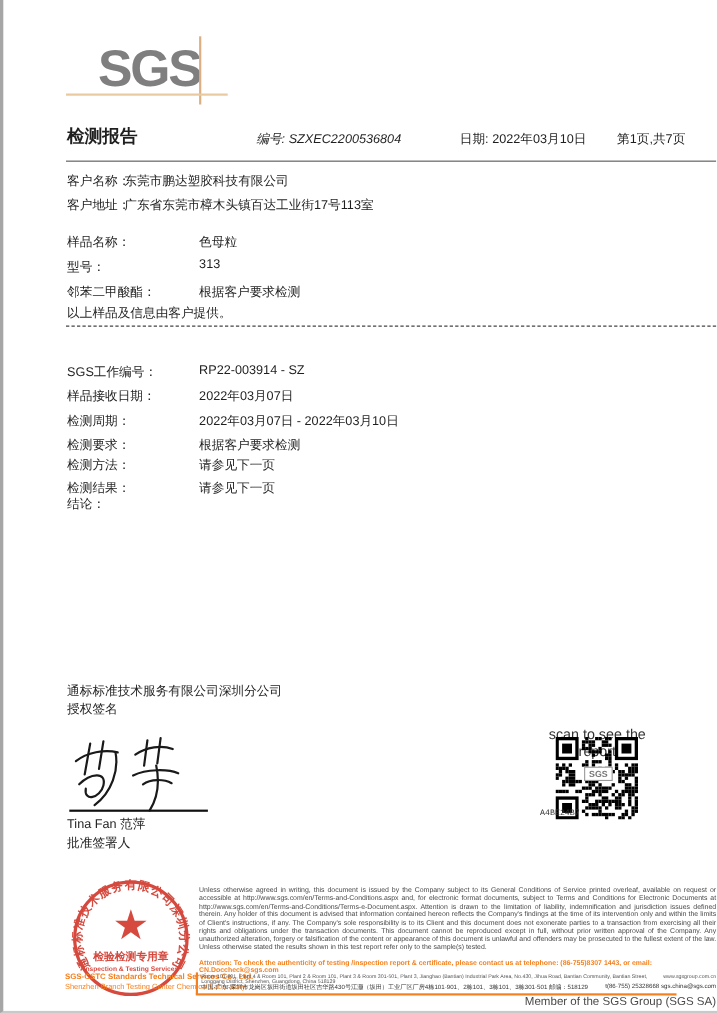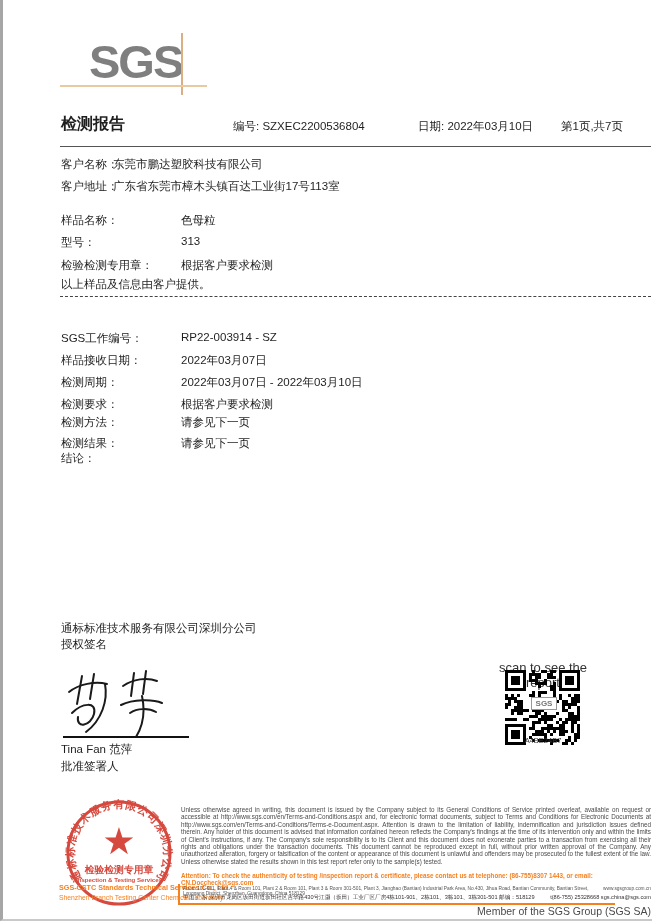--- a/index.html
+++ b/index.html
@@ -27,21 +27,21 @@
   .sig-auth{left:58px;top:637px;font-size:11.5px;}
   .sig-img{left:60px;top:668px;}
   .sig-line{left:60px;top:736px;width:126px;height:2px;background:#111;}
   .sig-name{left:58px;top:742px;font-size:11.5px;}
   .sig-role{left:58px;top:759px;font-size:11.5px;}
   
   .qr-caption{left:488px;top:660px;width:104px;text-align:center;font-size:13px;color:#333;}
   .qr-box{left:502px;top:670px;width:75px;height:75px;}
   .qr-center{left:528px;top:697px;width:24px;height:11px;background:#fff;border:1px solid #999;
              font-size:8px;font-weight:bold;color:#777;text-align:center;line-height:11px;letter-spacing:0;}
-  .qr-id{left:488px;top:736px;width:104px;text-align:center;font-size:7.5px;color:#333;}
+  .qr-id{left:488px;top:736px;width:104px;font-size:7.5px;color:#333;font-family:Liberation Mono, monospace;}
   
   .stamp{left:62px;top:799px;opacity:.92;}
   .lab-en{left:56px;top:883px;font-size:7.2px;color:#f5801f;font-weight:bold;}
   .lab-branch{left:56px;top:894px;font-size:6.8px;color:#f5801f;}
   .disclaimer{left:178px;top:806px;width:470px;font-size:6.3px;line-height:7.4px;color:#4a4a4a;text-align:justify;}
   .attention{left:178px;top:872px;width:470px;font-size:6.3px;line-height:7.2px;color:#f5801f;font-weight:bold;}
   .addr-divider{left:175px;top:884px;width:2px;height:20px;background:#f5801f;}
   .addr-row{position:absolute;left:180px;width:468px;display:flex;color:#555;}
   .addr-row .a{flex:1;}
   .addr-row .b{white-space:nowrap;padding-left:4px;}
@@ -54,21 +54,21 @@
 </head>
 <body>
 
 <div class="page">
 
   <div class="abs logo">SGS</div>
   <div class="abs logo-vline"></div>
   <div class="abs logo-hline"></div>
 
   <div class="abs report-title">检测报告</div>
-  <div class="abs hmeta" style="left:230px;"><span>编号:</span> <span>SZXEC2200536804</span></div>
+  <div class="abs hmeta" style="left:230px;font-style:italic;"><span>编号:</span> <span>SZXEC2200536804</span></div>
   <div class="abs hmeta" style="left:415px;"><span>日期:</span> <span>2022年03月10日</span></div>
   <div class="abs hmeta" style="left:558px;">第1页,共7页</div>
   <div class="abs hrule"></div>
 
   <div class="row g1" style="top:157px;">
     <span class="lbl">客户名称：</span>
     <span class="val">东莞市鹏达塑胶科技有限公司</span>
   </div>
   <div class="row g1" style="top:179px;">
     <span class="lbl">客户地址：</span>
@@ -77,21 +77,21 @@
 
   <div class="row g2" style="top:213px;">
     <span class="lbl">样品名称：</span>
     <span class="val">色母粒</span>
   </div>
   <div class="row g2" style="top:235px;">
     <span class="lbl">型号：</span>
     <span class="val">313</span>
   </div>
   <div class="row g2" style="top:258px;">
-    <span class="lbl">检验检测专用章：</span>
+    <span class="lbl">邻苯二甲酸酯：</span>
     <span class="val">根据客户要求检测</span>
   </div>
   <div class="row" style="top:277px;">以上样品及信息由客户提供。</div>
 
   <div class="abs dashed"></div>
 
   <div class="row g2" style="top:331px;">
     <span class="lbl">SGS工作编号：</span>
     <span class="val">RP22-003914 - SZ</span>
   </div>

